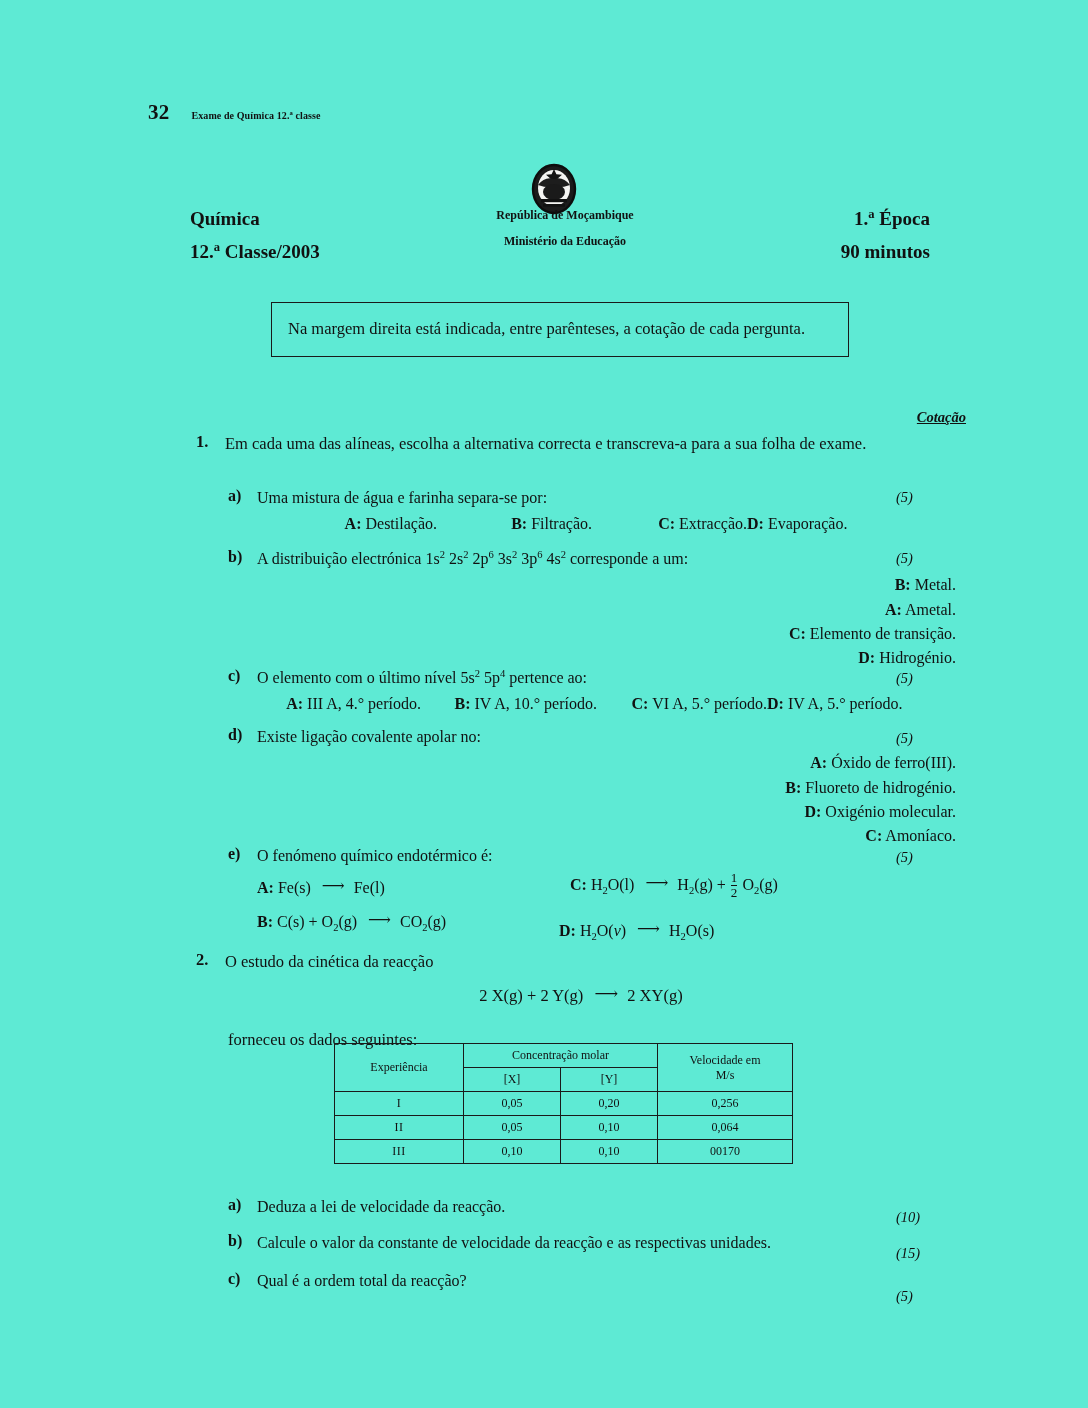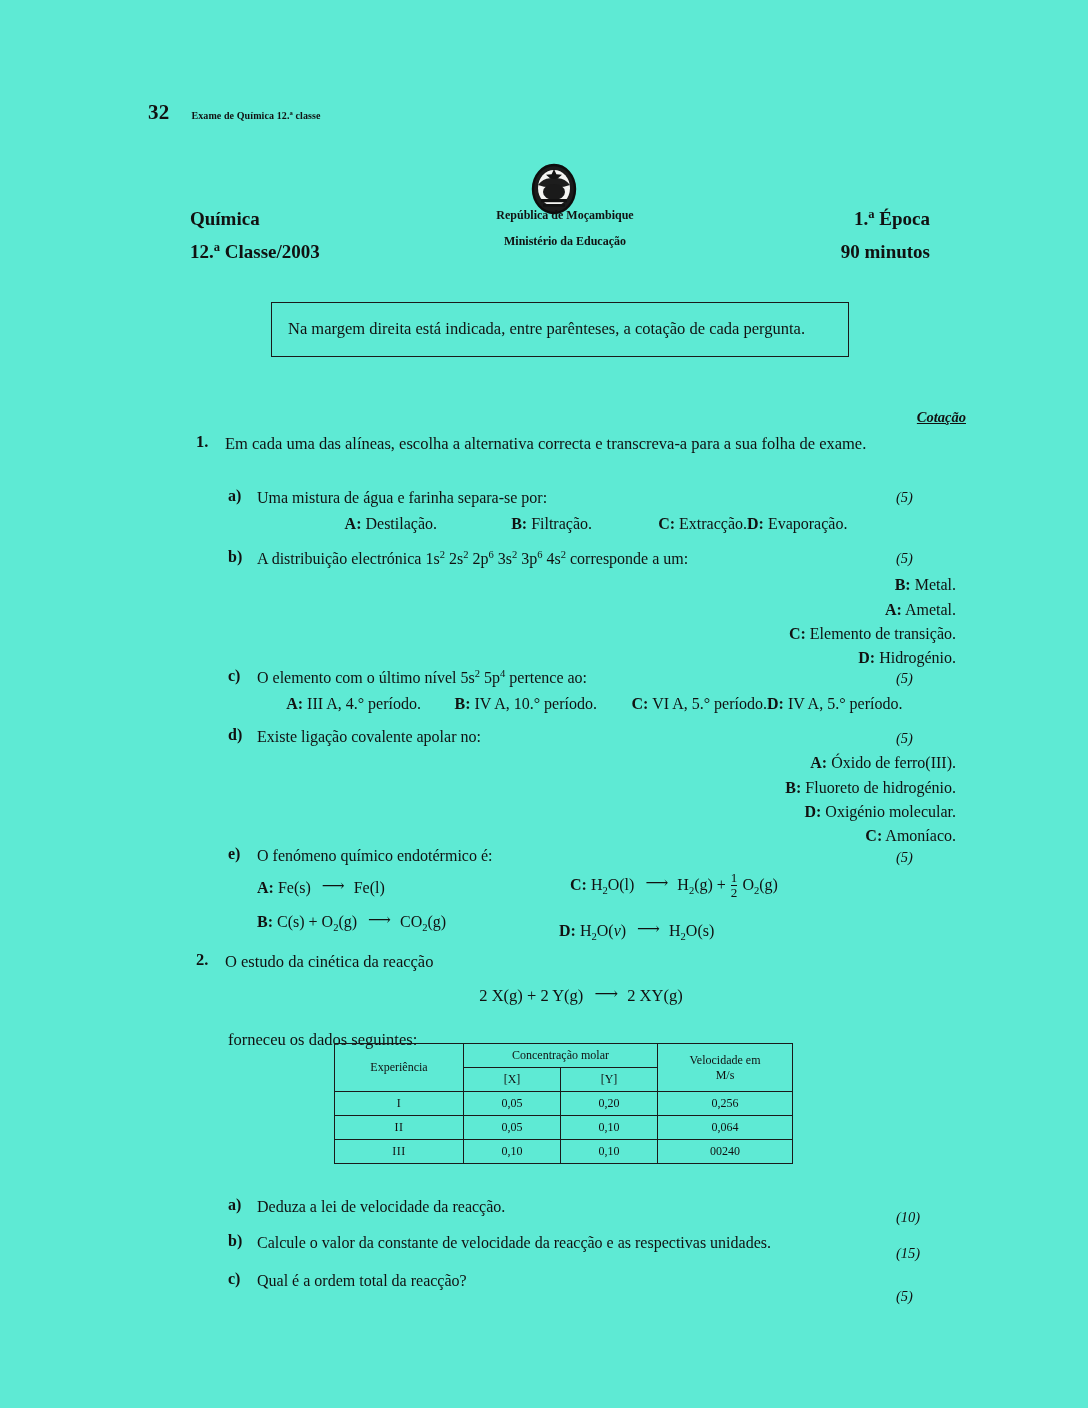--- a/index.html
+++ b/index.html
@@ -405,21 +405,21 @@
         <tr>
           <td class="rowlabel">II</td>
           <td>0,05</td>
           <td>0,10</td>
           <td>0,064</td>
         </tr>
         <tr>
           <td class="rowlabel">III</td>
           <td>0,10</td>
           <td>0,10</td>
-          <td>00240</td>
+          <td>00170</td>
         </tr>
       </tbody>
     </table>
   </div>
 
   <div class="q" style="top:1196px;">
     <div class="item">
       <div class="item-head">
         <span class="item-letter">a)</span>
         <span class="item-stem">Deduza a lei de velocidade da reacção.</span>

